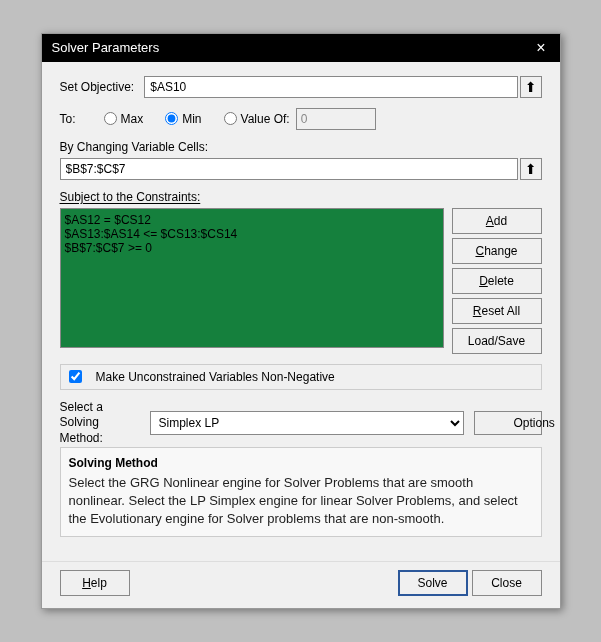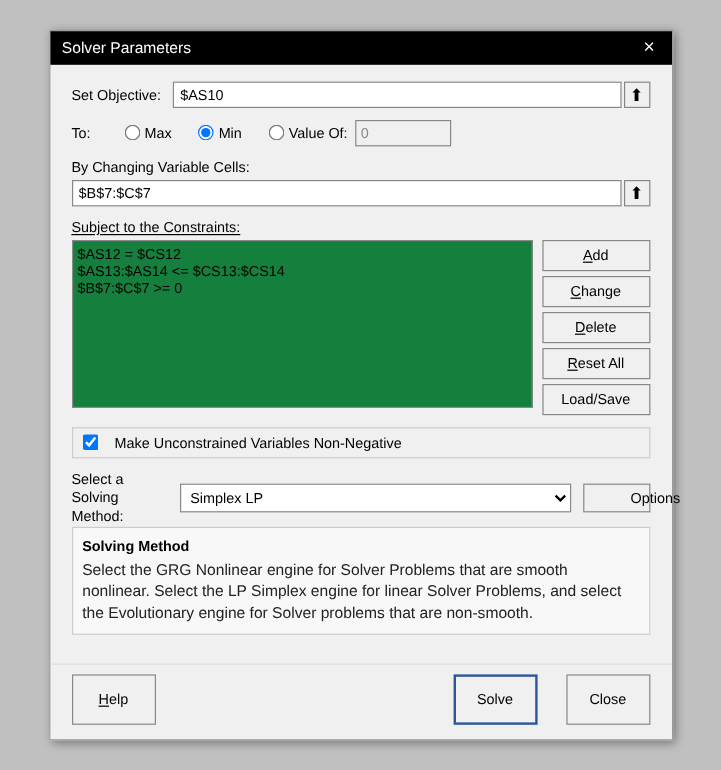--- a/index.html
+++ b/index.html
@@ -170,21 +170,21 @@
       border: 1px solid #888;
       background: #fff;
       height: 24px;
       font-size: 12px;
       padding: 0 4px;
       flex: 1;
     }
     .options-btn {
       border: 1px solid #888;
       background: #f0f0f0;
-      width: 56px;
+      width: 68px;
       height: 24px;
       font-size: 12px;
       cursor: pointer;
       padding-left: 39px;
     }
     .solving-method-box {
       border: 1px solid #ccc;
       padding: 8px;
       margin-bottom: 12px;
       background: #f8f8f8;
@@ -203,21 +203,21 @@
       display: flex;
       justify-content: space-between;
       align-items: center;
       padding: 8px 18px 12px 18px;
       border-top: 1px solid #ddd;
     }
     .footer-btn {
       border: 1px solid #888;
       background: #f0f0f0;
       min-width: 70px;
-      height: 42px;
+      height: 26px;
       font-size: 12px;
       cursor: pointer;
       padding: 0 12px;
     }
     .footer-btn.primary {
       border: 2px solid #2b579a;
     }
     .underline-char { text-decoration: underline; }
   </style>
 </head>
@@ -304,18 +304,18 @@
 
     <div class="solving-method-box">
       <div class="solving-method-title">Solving Method</div>
       <div class="solving-method-text">Select the GRG Nonlinear engine for Solver Problems that are smooth nonlinear. Select the LP Simplex engine for linear Solver Problems, and select the Evolutionary engine for Solver problems that are non-smooth.</div>
     </div>
 
   </div>
 
   <div class="footer">
     <button class="footer-btn"><span class="underline-char">H</span>elp</button>
-    <div style="display:flex;gap:24px;padding-left:35px;">
+    <div style="display:flex;gap:4px;padding-left:35px;">
       <button class="footer-btn primary">Solve</button>
       <button class="footer-btn">Close</button>
     </div>
   </div>
 </div>
 
 </body></html>

